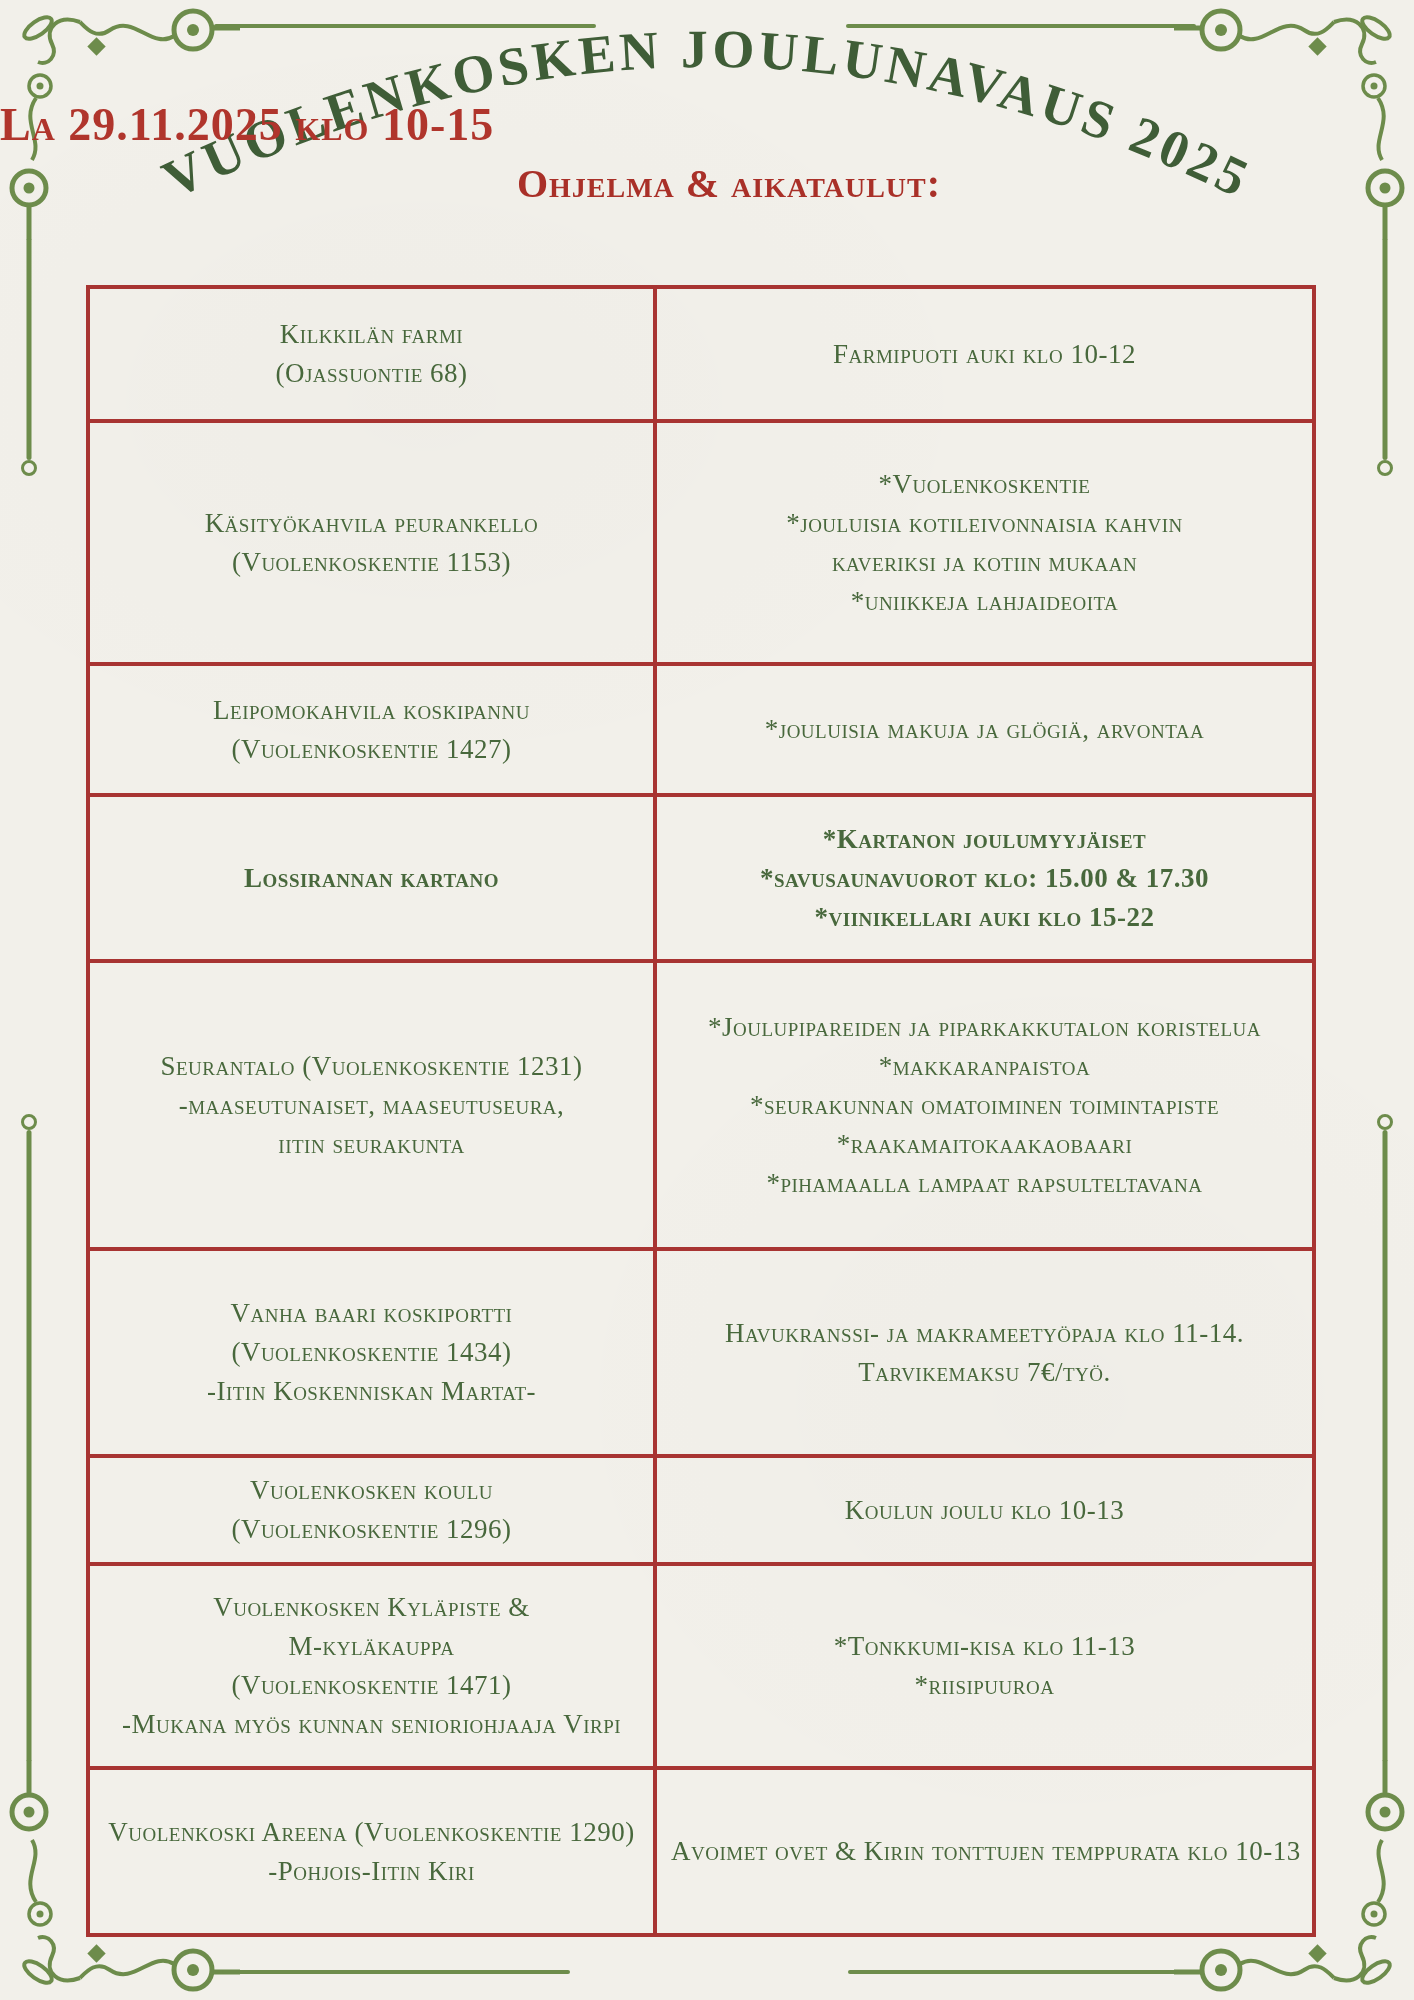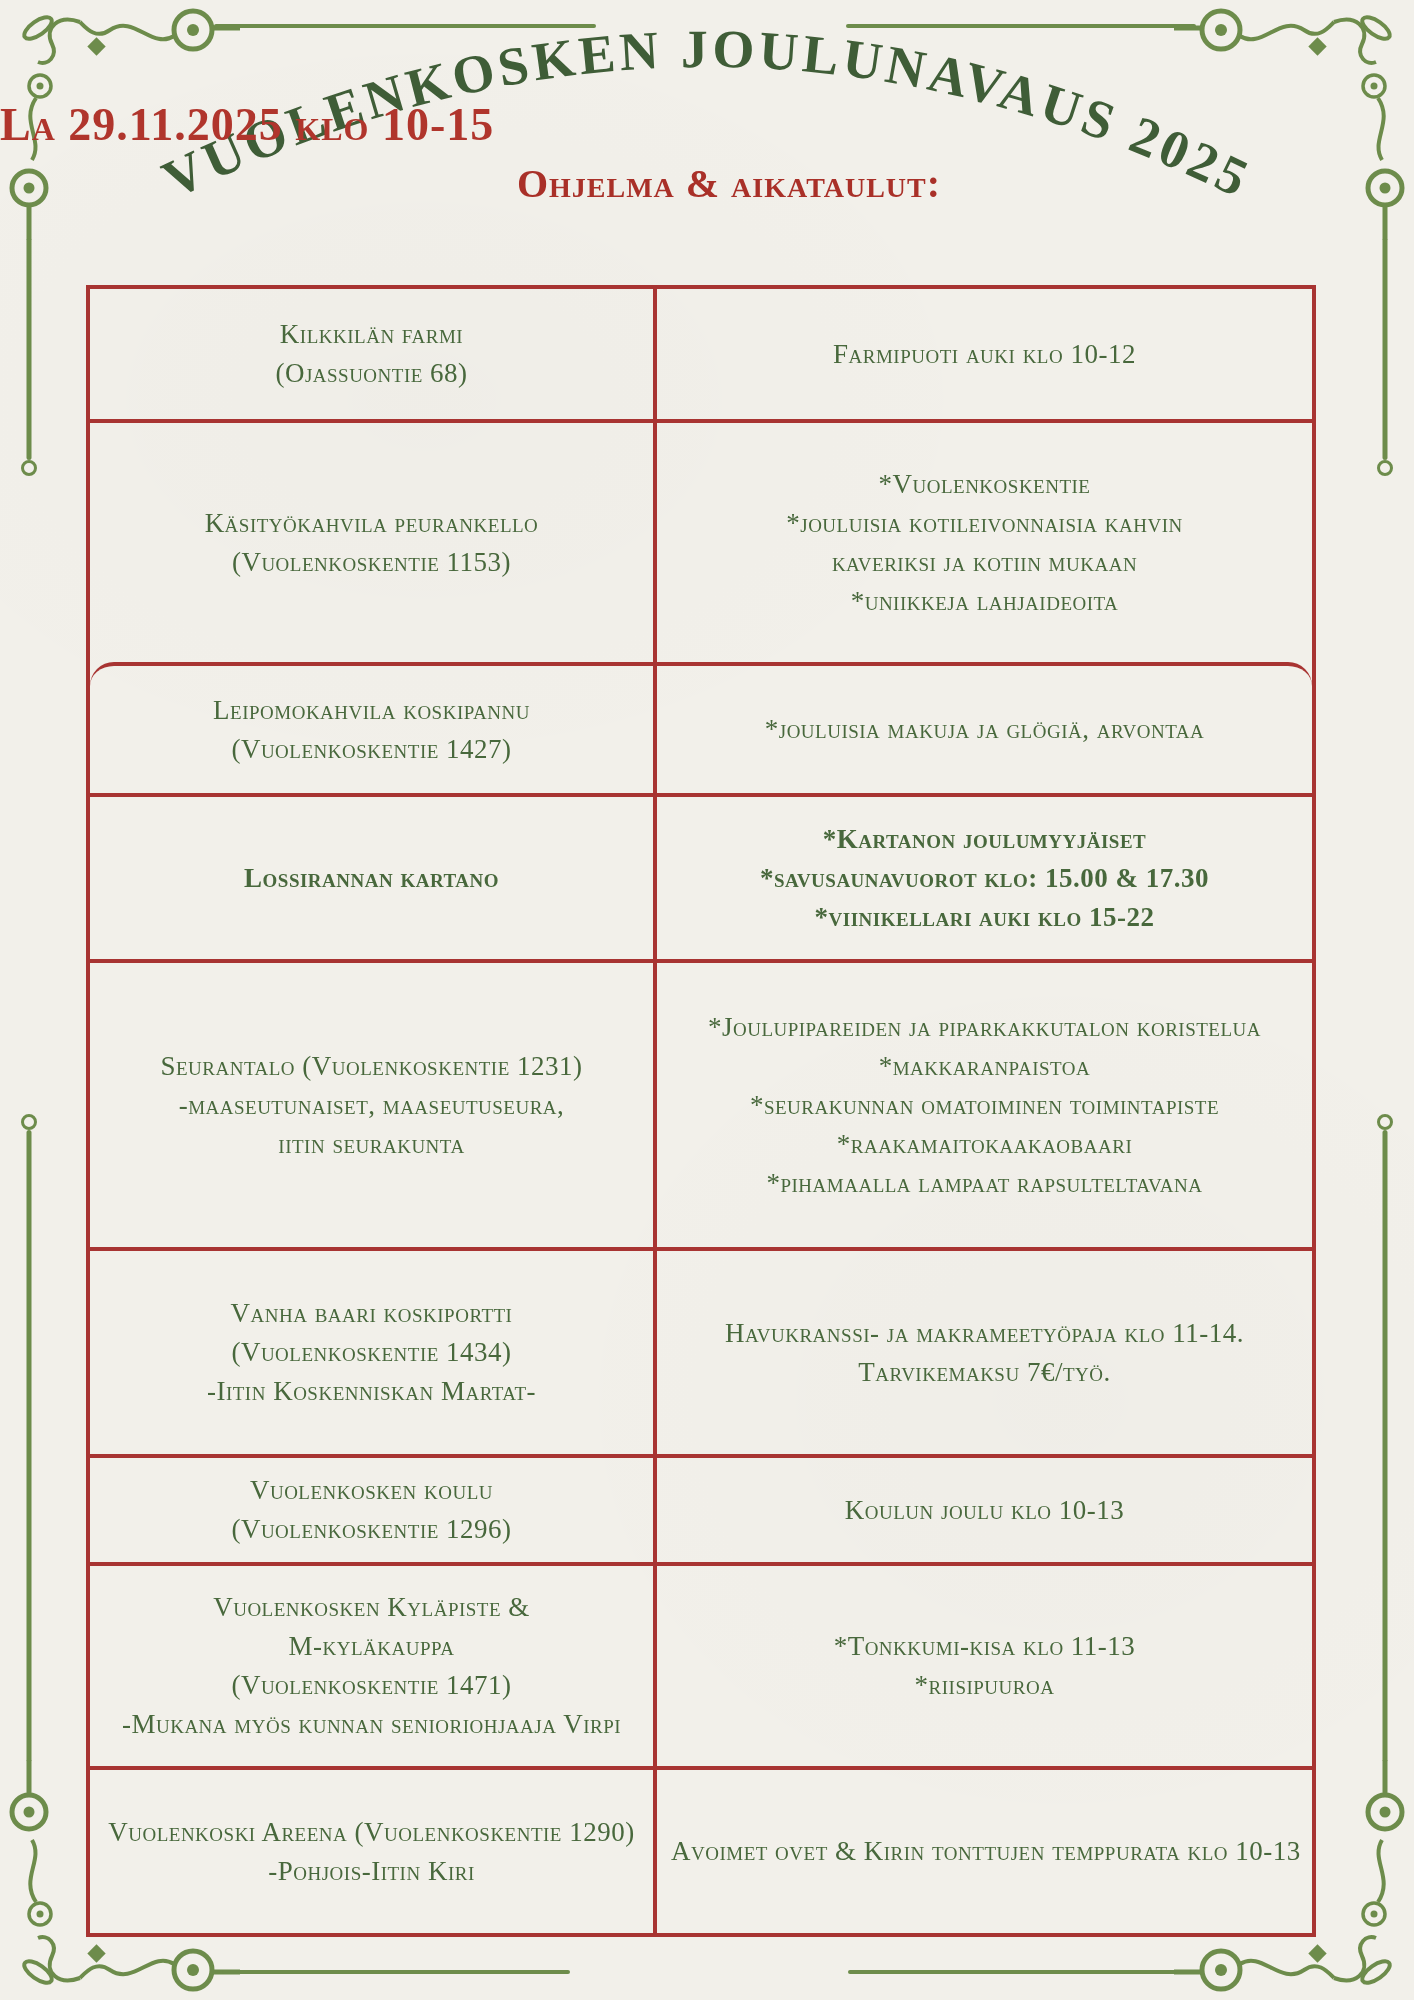--- a/index.html
+++ b/index.html
@@ -138,21 +138,21 @@
           <div class="line">Käsityökahvila peurankello</div>
           <div class="line">(Vuolenkoskentie 1153)</div>
         </div>
         <div class="cell right">
           <div class="line">*Vuolenkoskentie</div>
           <div class="line">*jouluisia kotileivonnaisia kahvin</div>
           <div class="line">kaveriksi ja kotiin mukaan</div>
           <div class="line">*uniikkeja lahjaideoita</div>
         </div>
       </div>
-      <div class="trow" style="height: 131px; border-radius: 24px;">
+      <div class="trow" style="height: 131px;">
         <div class="cell left">
           <div class="line">Leipomokahvila koskipannu</div>
           <div class="line">(Vuolenkoskentie 1427)</div>
         </div>
         <div class="cell right">
           <div class="line">*jouluisia makuja ja glögiä, arvontaa</div>
         </div>
       </div>
       <div class="trow" style="height: 166px; font-weight: bold;">
         <div class="cell left">

